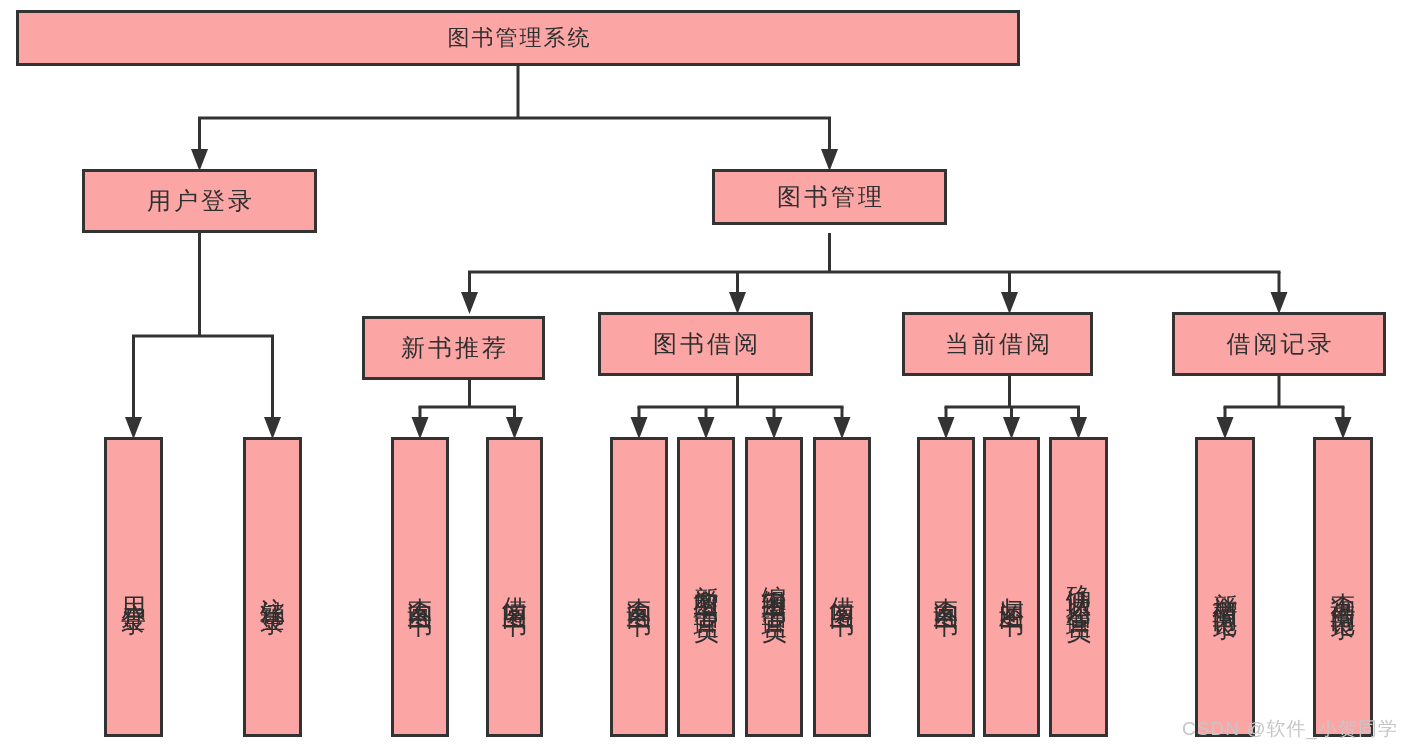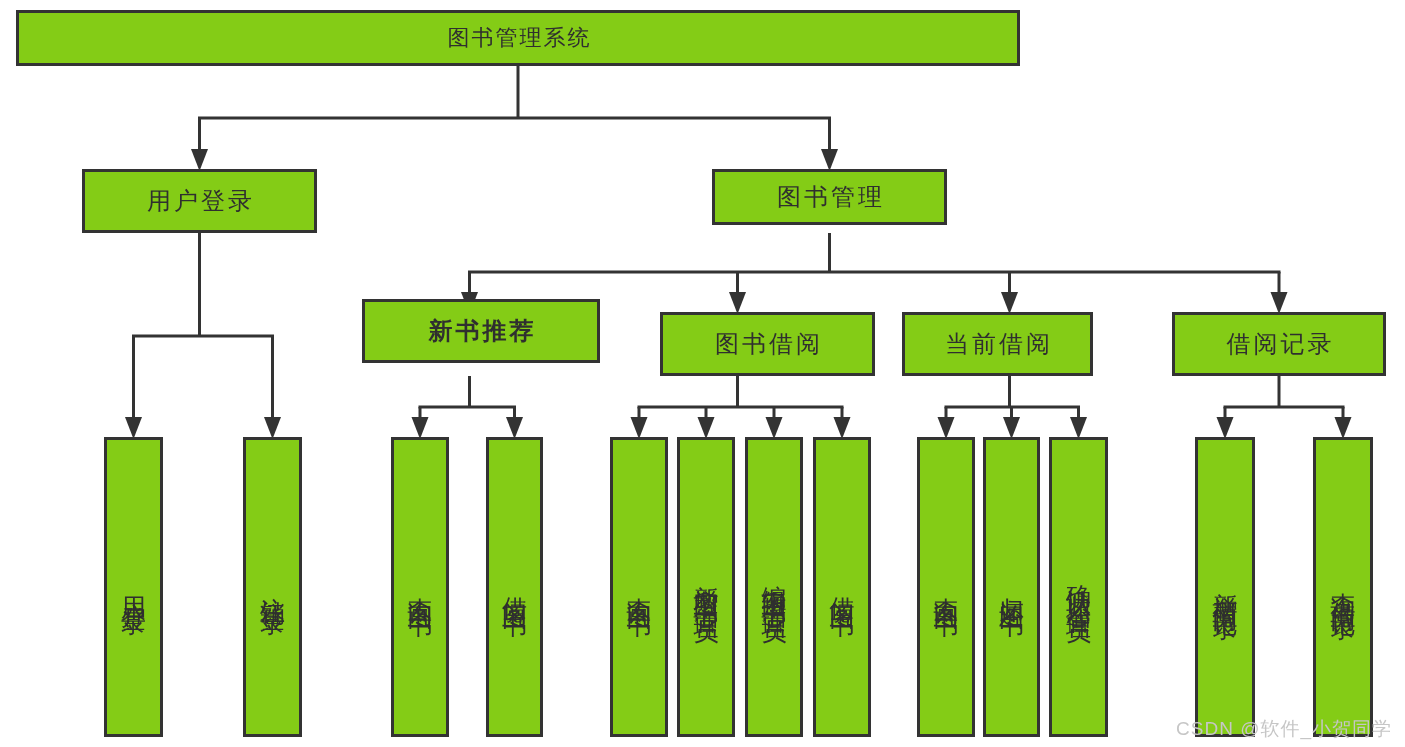--- a/index.html
+++ b/index.html
@@ -20,21 +20,21 @@
     left: 0;
     top: 0;
     width: 1405px;
     height: 747px;
     pointer-events: none;
   }
   .node {
     position: absolute;
     box-sizing: border-box;
     border: 3px solid #333333;
-    background: #84cc16;
+    background: #fca5a5;
     display: flex;
     align-items: center;
     justify-content: center;
     color: #2f2f2f;
   }
   .node-h .node-label {
     font-size: 24px;
     letter-spacing: 3px;
     white-space: nowrap;
     text-indent: 3px;
@@ -45,21 +45,21 @@
   }
   .node-v .node-label {
     writing-mode: vertical-rl;
     text-orientation: mixed;
     font-size: 25px;
     letter-spacing: 5px;
     line-height: 1;
   }
   #watermark {
     position: absolute;
-    right: 13px;
+    right: 7px;
     bottom: 5px;
     font-size: 19px;
     color: #c6c6c6;
     letter-spacing: 1px;
     white-space: nowrap;
   }
 </style>
 </head>
 <body>
 
@@ -121,24 +121,24 @@
   <div id="nodes-layer">
       <div class="node node-h node-root" style="left: 16px; top: 10px; width: 1004px; height: 56px; border-color: rgb(51, 51, 51); color: rgb(47, 47, 47);">
         <span class="node-label">图书管理系统</span>
       </div>
       <div class="node node-h" style="left: 82px; top: 169px; width: 235px; height: 64px; border-color: rgb(51, 51, 51); color: rgb(47, 47, 47);">
         <span class="node-label">用户登录</span>
       </div>
       <div class="node node-h" style="left: 712px; top: 169px; width: 235px; height: 56px; border-color: rgb(51, 51, 51); color: rgb(47, 47, 47);">
         <span class="node-label">图书管理</span>
       </div>
-      <div class="node node-h" style="left: 362px; top: 299px; width: 238px; height: 64px; border-color: rgb(51, 51, 51); color: rgb(47, 47, 47); font-weight: bold;">
+      <div class="node node-h" style="left: 362px; top: 316px; width: 183px; height: 64px; border-color: rgb(51, 51, 51); color: rgb(47, 47, 47);">
         <span class="node-label">新书推荐</span>
       </div>
-      <div class="node node-h" style="left: 660px; top: 312px; width: 215px; height: 64px; border-color: rgb(51, 51, 51); color: rgb(47, 47, 47);">
+      <div class="node node-h" style="left: 598px; top: 312px; width: 215px; height: 64px; border-color: rgb(51, 51, 51); color: rgb(47, 47, 47);">
         <span class="node-label">图书借阅</span>
       </div>
       <div class="node node-h" style="left: 902px; top: 312px; width: 191px; height: 64px; border-color: rgb(51, 51, 51); color: rgb(47, 47, 47);">
         <span class="node-label">当前借阅</span>
       </div>
       <div class="node node-h" style="left: 1172px; top: 312px; width: 214px; height: 64px; border-color: rgb(51, 51, 51); color: rgb(47, 47, 47);">
         <span class="node-label">借阅记录</span>
       </div>
       <div class="node node-v" style="left: 104px; top: 437px; width: 59px; height: 300px; border-color: rgb(51, 51, 51); color: rgb(47, 47, 47);">
         <span class="node-label">用户登录</span>

